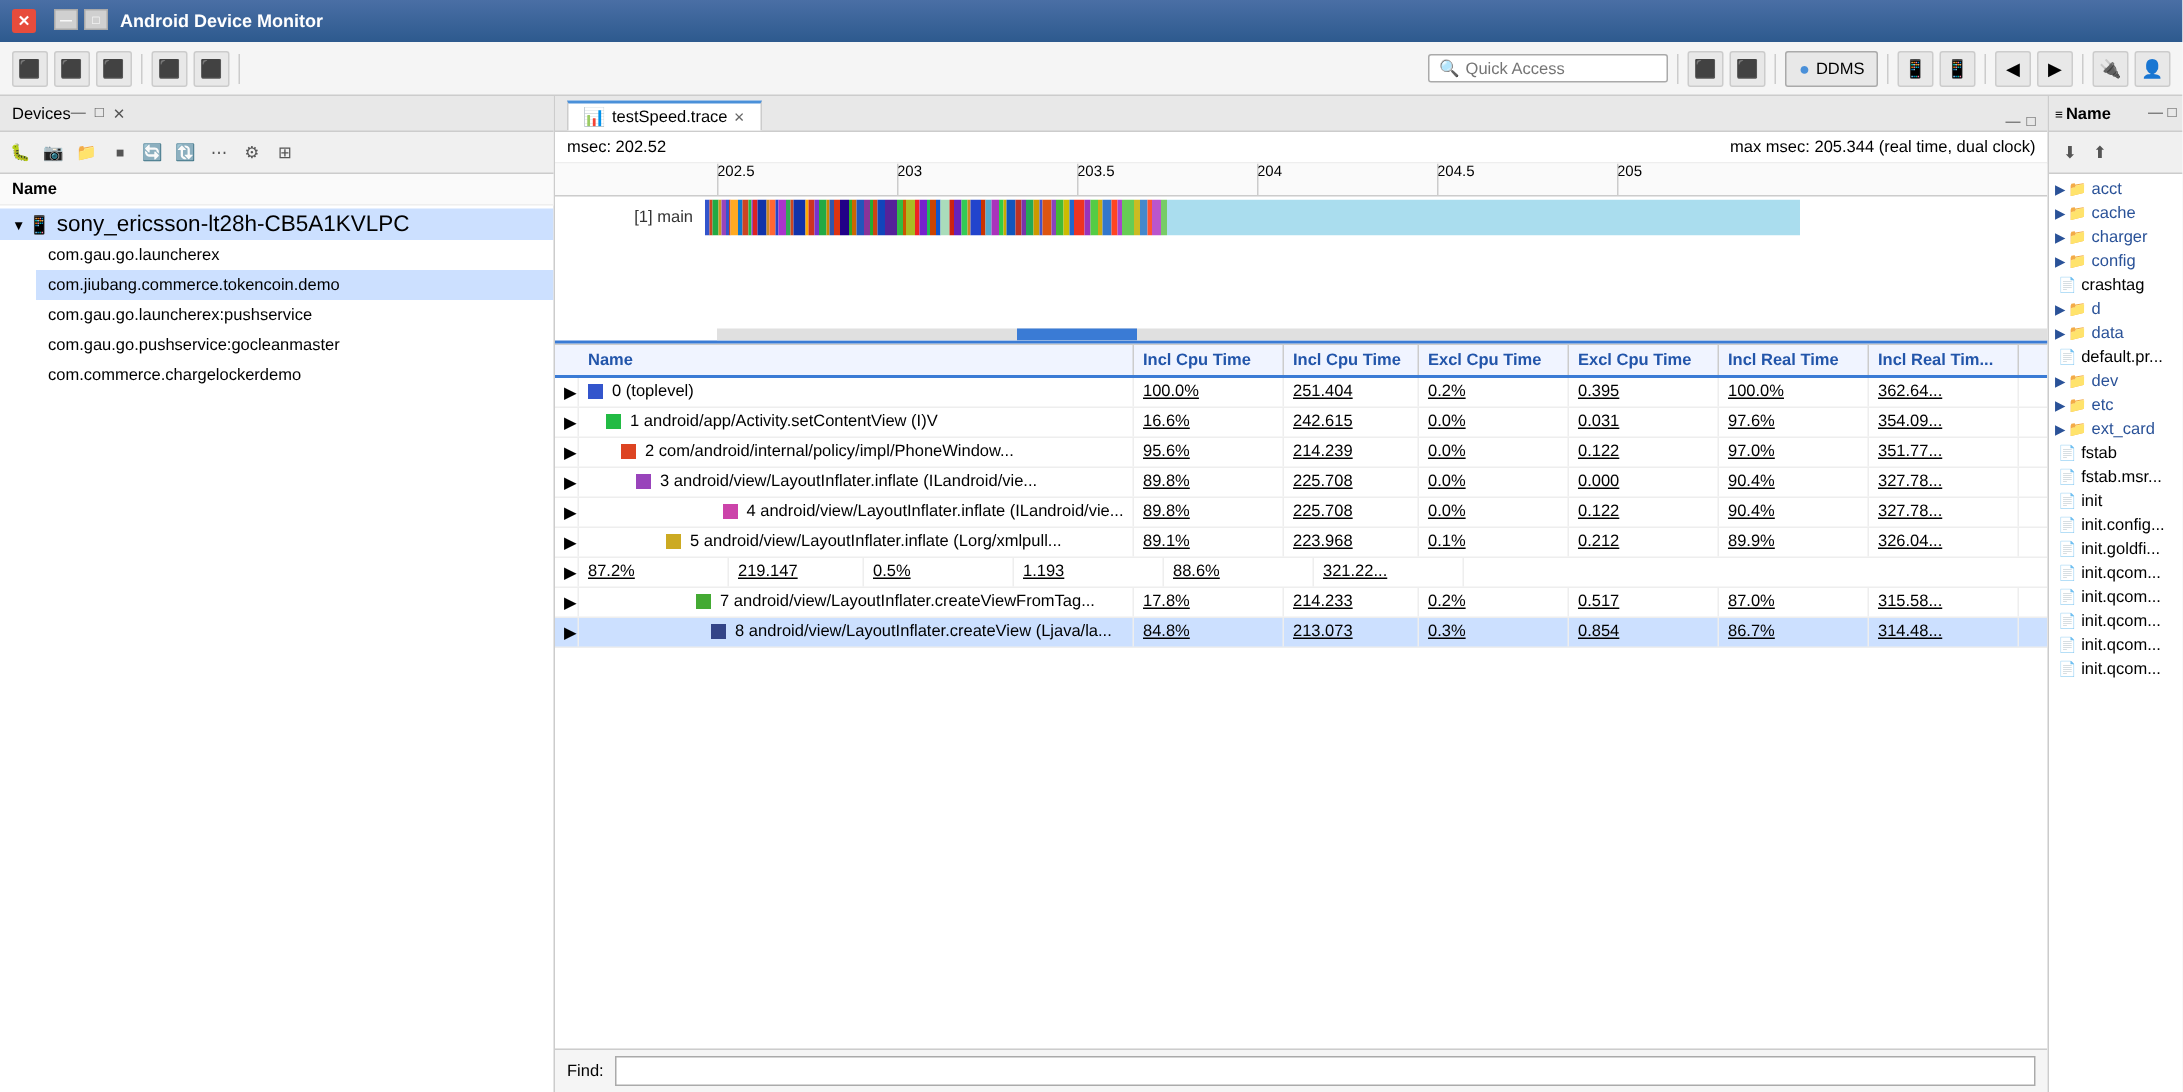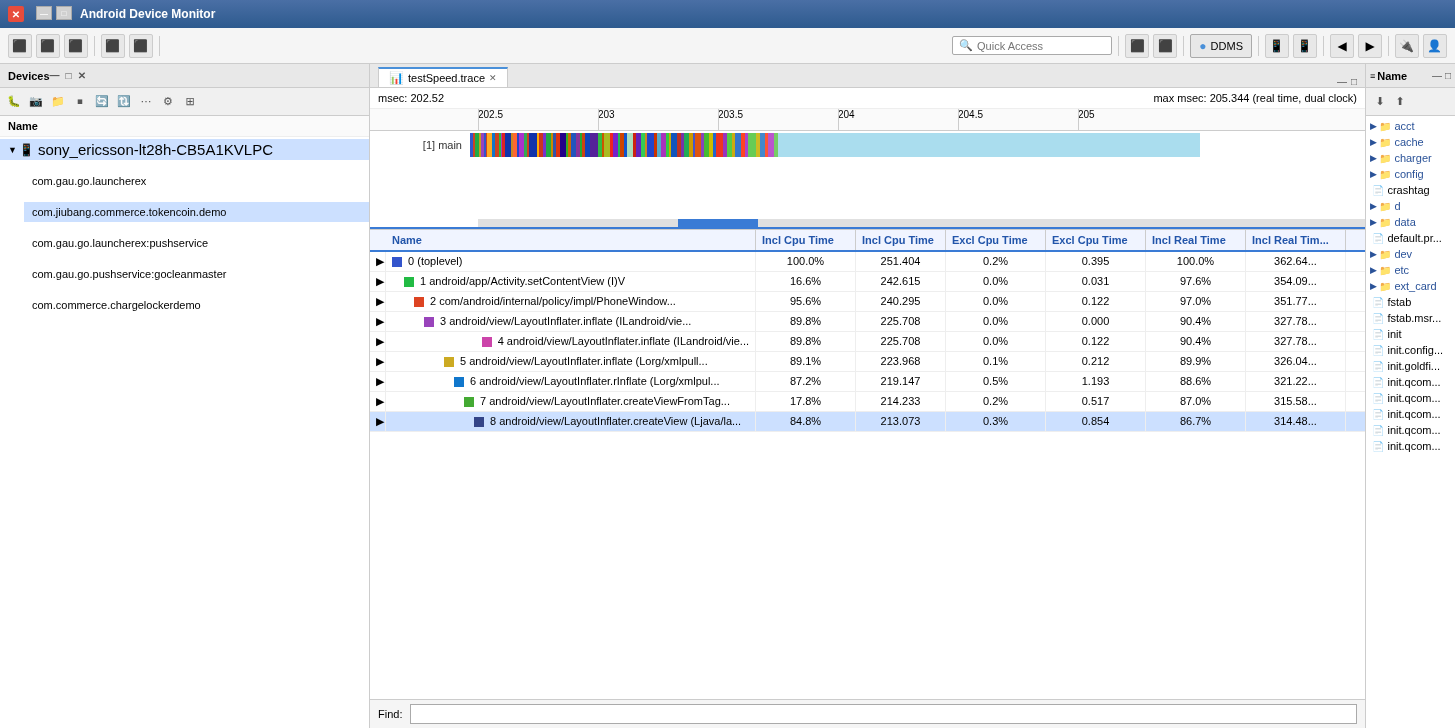--- a/index.html
+++ b/index.html
@@ -98,21 +98,21 @@
       flex-direction: column;
     }
     .panel-header {
       background: #e8e8e8;
       border-bottom: 1px solid #ccc;
       height: 24px;
       display: flex;
       align-items: center;
       padding: 0 8px;
       font-size: 11px;
-      font-weight: bold;
+      font-weight: normal;
     }
     .panel-toolbar {
       background: #f0f0f0;
       border-bottom: 1px solid #ccc;
       height: 28px;
       display: flex;
       align-items: center;
       padding: 0 4px;
       gap: 2px;
     }
@@ -139,21 +139,20 @@
     .device-item.selected { background: #cce0ff; }
     .device-icon { margin-right: 4px; font-size: 12px; }
     .device-name { font-size: 15px; }
     .device-children { padding-left: 24px; }
     .device-child {
       display: flex;
       align-items: center;
       padding: 4px 8px;
       font-size: 11px;
       cursor: pointer;
-      margin-top: 11px;
     }
     .device-child.selected { background: #cce0ff; }
 
     
     .center-panel {
       flex: 1;
       display: flex;
       flex-direction: column;
       background: white;
     }
@@ -254,21 +253,21 @@
       border-bottom: 1px solid #eee;
       font-size: 11px;
     }
     .tr.selected { background: #cce0ff; }
     .td {
       padding: 3px 6px;
       border-right: 1px solid #eee;
       white-space: nowrap;
       overflow: hidden;
     }
-    .td.num { text-align: center; }
+    .td.num { text-align: left; text-decoration: underline; }
 
     
     .color-dot {
       width: 10px; height: 10px;
       display: inline-block;
       margin-right: 3px;
       vertical-align: middle;
     }
 
     
@@ -614,21 +613,21 @@
             <div class="td col-num6 num">354.09...</div>
           </div>
 
           <div class="tr">
             <div class="td expand-col">▶</div>
             <div class="td col-name" style="padding-left:28px;">
               <span class="color-dot" style="background:#dd4422;"></span>
               <span>2 com/android/internal/policy/impl/PhoneWindow...</span>
             </div>
             <div class="td col-num1 num">95.6%</div>
-            <div class="td col-num2 num">240.295</div>
+            <div class="td col-num2 num">214.239</div>
             <div class="td col-num3 num">0.0%</div>
             <div class="td col-num4 num">0.122</div>
             <div class="td col-num5 num">97.0%</div>
             <div class="td col-num6 num">351.77...</div>
           </div>
 
           <div class="tr">
             <div class="td expand-col">▶</div>
             <div class="td col-name" style="padding-left:38px;">
               <span class="color-dot" style="background:#9944bb;"></span>
@@ -665,24 +664,20 @@
             <div class="td col-num1 num">89.1%</div>
             <div class="td col-num2 num">223.968</div>
             <div class="td col-num3 num">0.1%</div>
             <div class="td col-num4 num">0.212</div>
             <div class="td col-num5 num">89.9%</div>
             <div class="td col-num6 num">326.04...</div>
           </div>
 
           <div class="tr">
             <div class="td expand-col">▶</div>
-            <div class="td col-name" style="padding-left:68px;">
-              <span class="color-dot" style="background:#1177cc;"></span>
-              <span>6 android/view/LayoutInflater.rInflate (Lorg/xmlpul...</span>
-            </div>
             <div class="td col-num1 num">87.2%</div>
             <div class="td col-num2 num">219.147</div>
             <div class="td col-num3 num">0.5%</div>
             <div class="td col-num4 num">1.193</div>
             <div class="td col-num5 num">88.6%</div>
             <div class="td col-num6 num">321.22...</div>
           </div>
 
           <div class="tr">
             <div class="td expand-col">▶</div>

